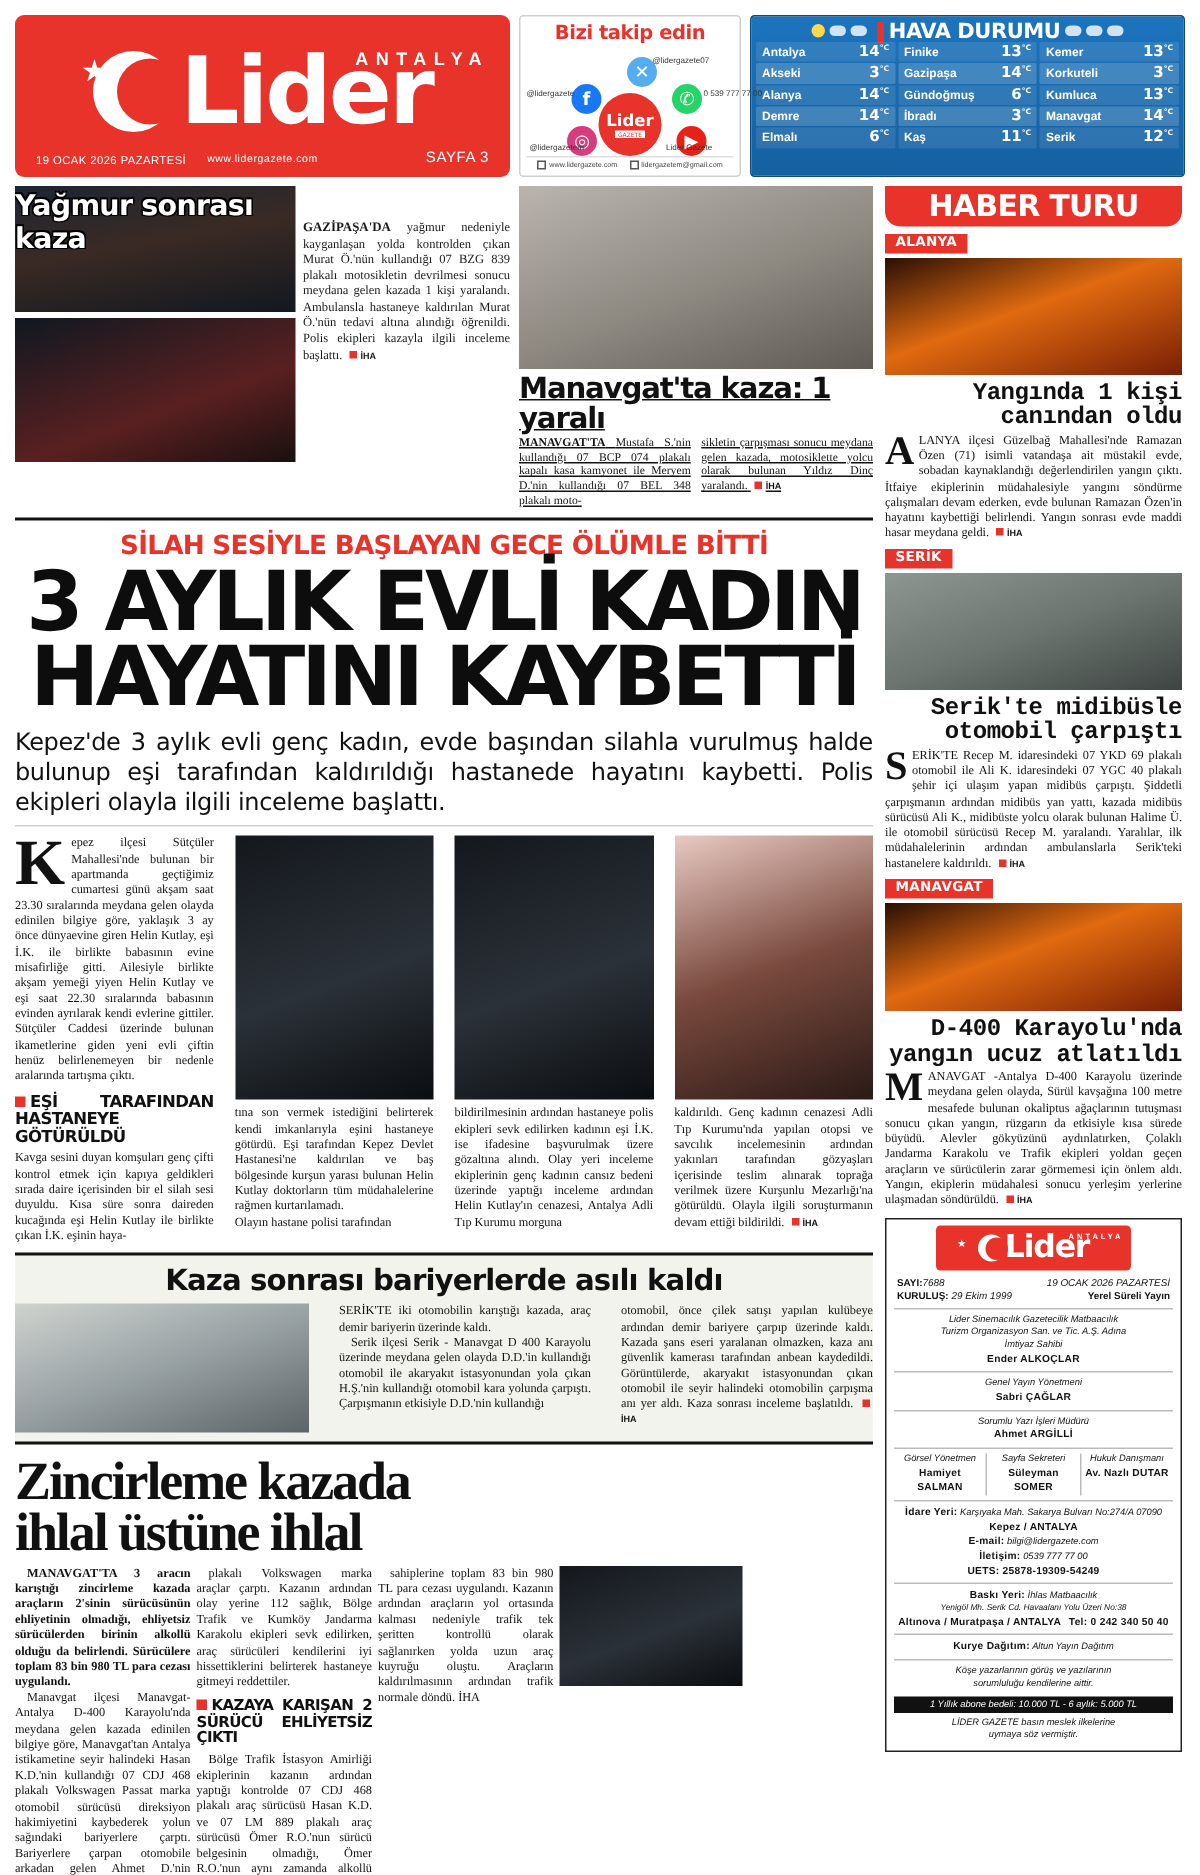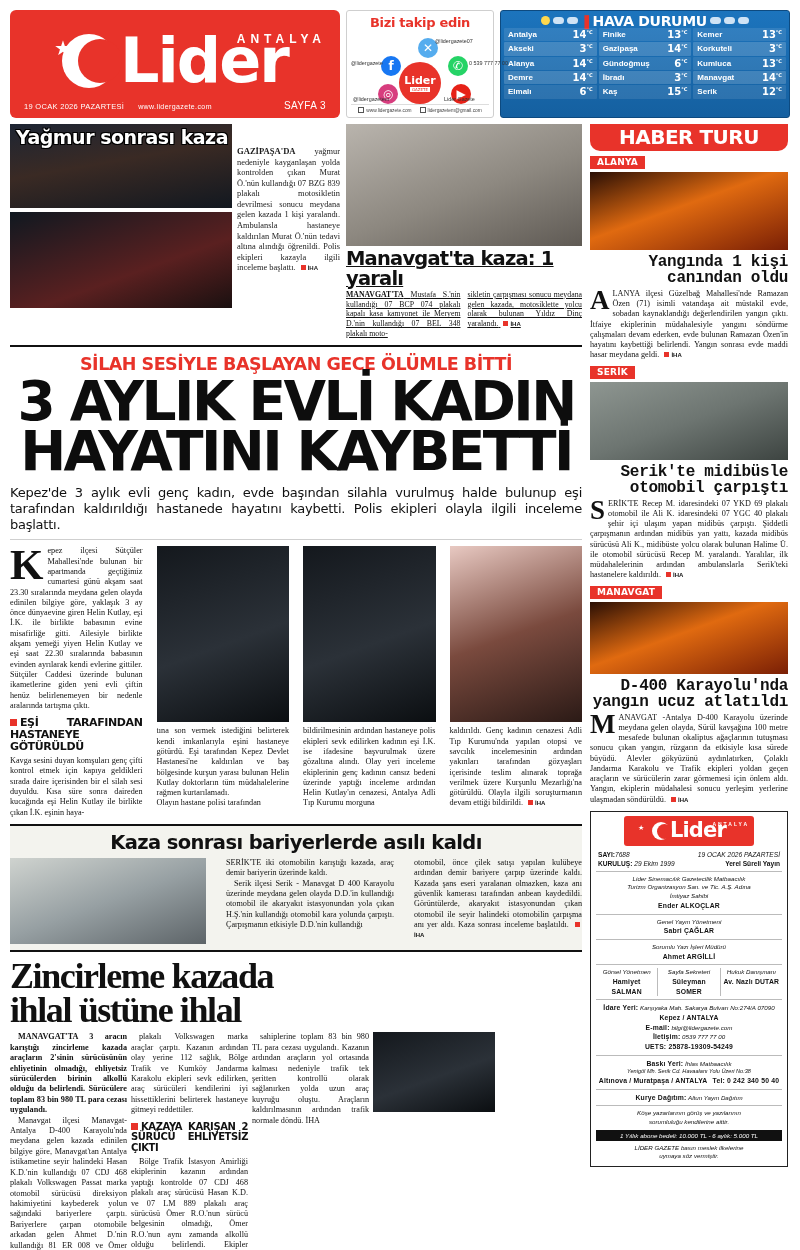--- a/index.html
+++ b/index.html
@@ -157,21 +157,21 @@
   .kicker{
     text-align:center; color:#e8332a; font-family:"DejaVu Sans",sans-serif;
     font-weight:bold; font-size:17.5px; margin-top:7px; letter-spacing:-0.5px;
   }
   .headline{
     font-family:"DejaVu Sans",sans-serif; font-weight:bold; font-size:55px;
     line-height:0.92; letter-spacing:-2.6px; margin-top:2px; color:#0d0d0d;
     text-align:center;
   }
   .lede{
-    font-family:"DejaVu Sans",sans-serif; font-size:13px; line-height:1.24;
+    font-family:"DejaVu Sans",sans-serif; font-size:16px; line-height:1.24;
     margin-top:8px; text-align:justify; letter-spacing:-0.25px; font-weight:500;
     border-bottom:1px solid #cfcfcf; padding-bottom:6px;
   }
 
   
   .art-grid{ display:flex; gap:14px; margin-top:6px; }
   .ag-col{ width:139px; font-family:"Liberation Serif",serif; font-size:8.2px;
            line-height:1.26; text-align:justify; }
   .dropcap::first-letter{
     float:left; font-size:43px; line-height:0.78; padding:2px 4px 0 0;
@@ -355,21 +355,21 @@
           <div class="w-row">
               <span class="w-city">Gündoğmuş</span>
               <span class="w-temp"><span>6</span><sup>°C</sup></span>
             </div>
           <div class="w-row">
               <span class="w-city">İbradı</span>
               <span class="w-temp"><span>3</span><sup>°C</sup></span>
             </div>
           <div class="w-row">
               <span class="w-city">Kaş</span>
-              <span class="w-temp"><span>15</span><sup>°C</sup></span>
+              <span class="w-temp"><span>11</span><sup>°C</sup></span>
             </div>
         </div>
         <div class="w-col">
           <div class="w-row">
               <span class="w-city">Kemer</span>
               <span class="w-temp"><span>13</span><sup>°C</sup></span>
             </div>
           <div class="w-row">
               <span class="w-city">Korkuteli</span>
               <span class="w-temp"><span>3</span><sup>°C</sup></span>
@@ -392,21 +392,21 @@
   </div>
 
   <div class="body-grid">
 
     <div class="left-col">
 
       <div class="topband">
 
         <div class="tb-left">
           <div style="display:flex;gap:5px;">
-            <div style="width:222px;border-radius:14px;">
+            <div style="width:187px;border-radius:14px;">
               <div class="photo ph-night" style="height:84px;position:relative;">
                 <div class="overlay-title">Yağmur sonrası kaza</div>
               </div>
               <div class="photo ph-amb" style="height:96px;margin-top:4px;"></div>
             </div>
             <div style="flex:1;padding-top:22px;">
               <p class="tb-text"><b>GAZİPAŞA'DA</b> <span>yağmur nedeniyle kayganlaşan yolda kontrolden çıkan Murat Ö.'nün kullandığı 07 BZG 839 plakalı motosikletin devrilmesi sonucu meydana gelen kazada 1 kişi yaralandı. Ambulansla hastaneye kaldırılan Murat Ö.'nün tedavi altına alındığı öğrenildi. Polis ekipleri kazayla ilgili inceleme başlattı.</span> <span class="iha"></span><span class="iha-lbl">İHA</span></p>
             </div>
           </div>
         </div>

